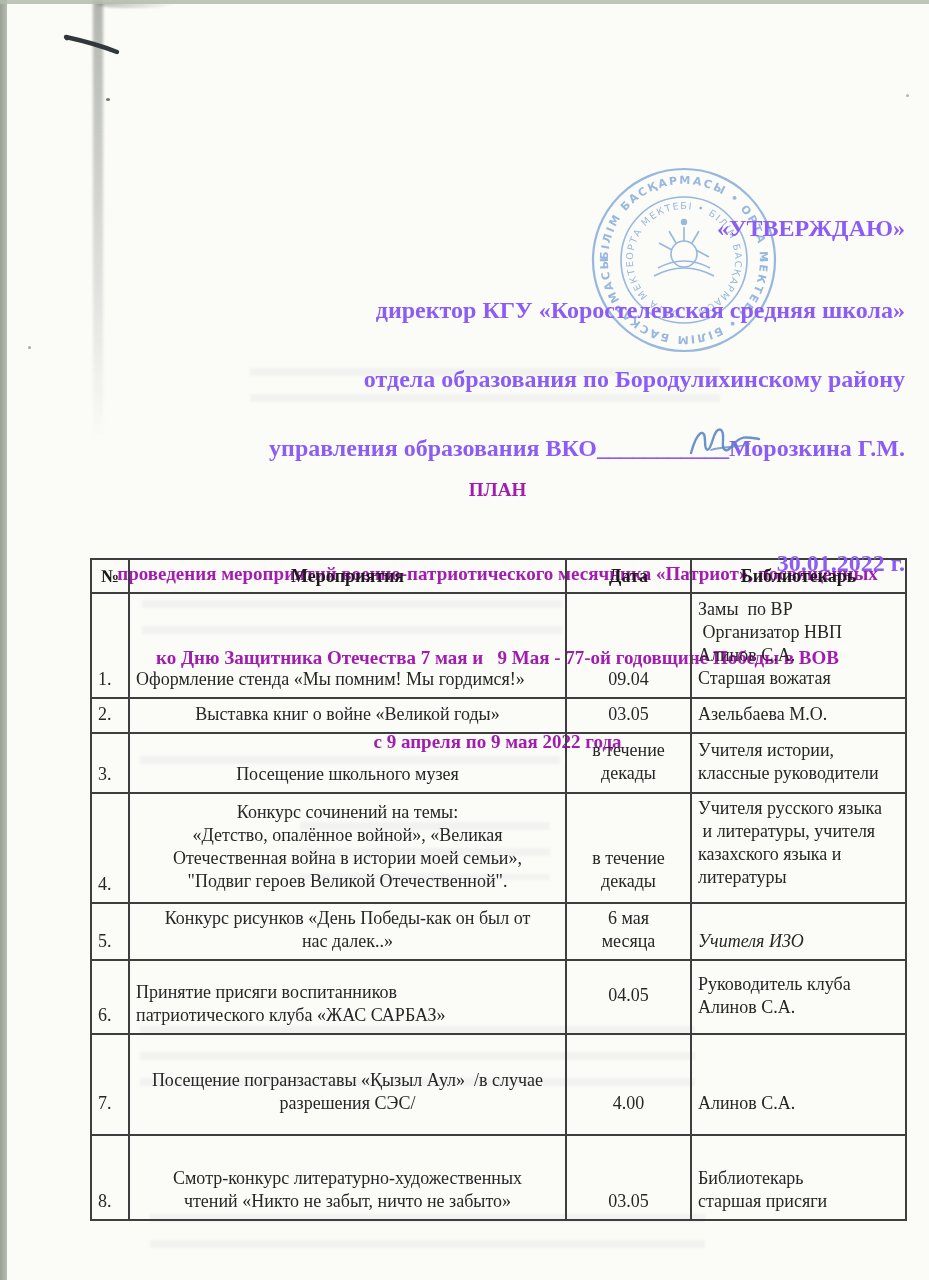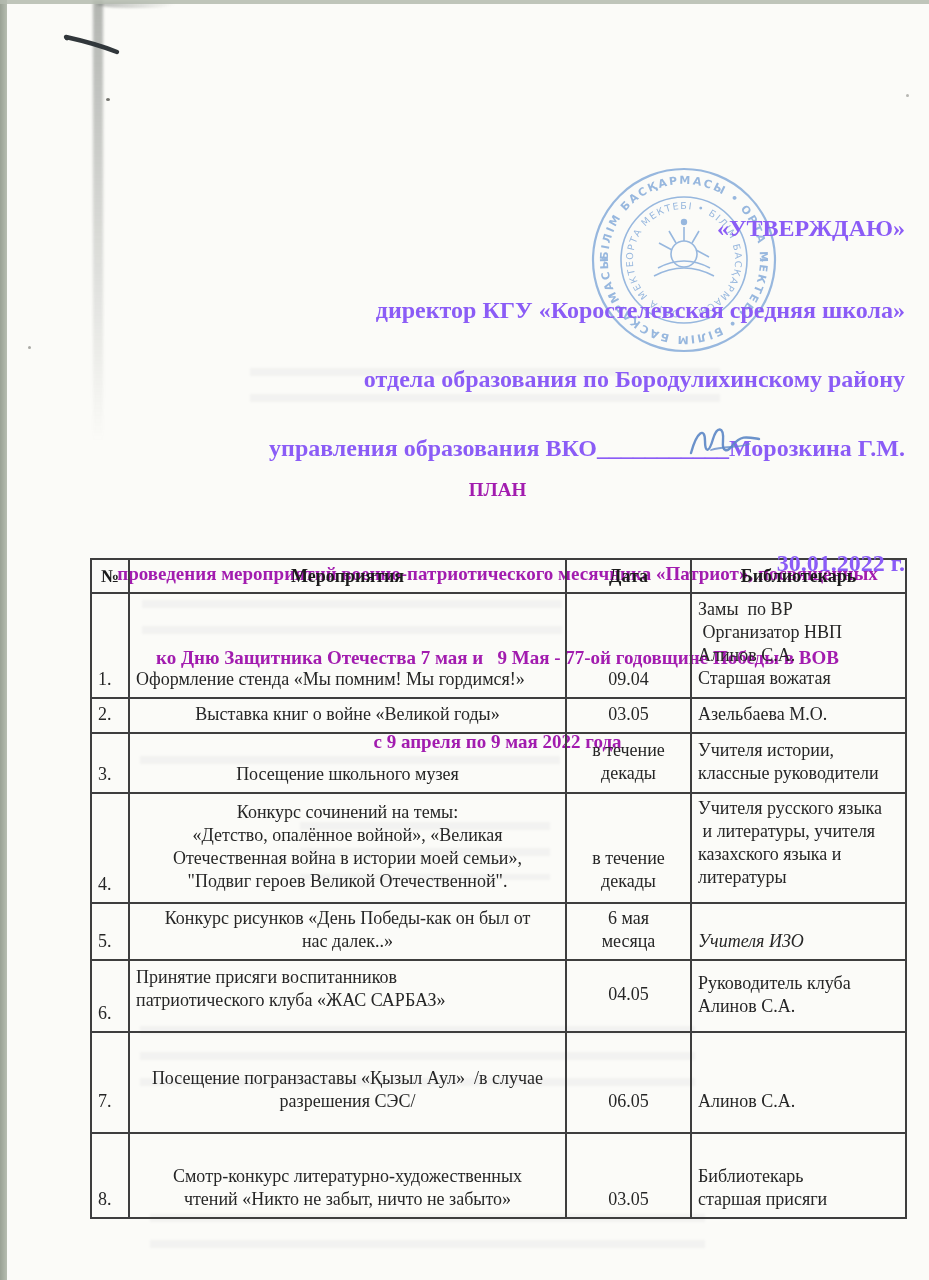--- a/index.html
+++ b/index.html
@@ -53,21 +53,21 @@
   tr.r4{height:110px;} tr.r5{height:46px;} tr.r6{height:72px;} tr.r7{height:101px;} tr.r8{height:85px;}
   tr.r1 td.act{text-align:left;}
   tr.r1 td.resp{vertical-align:top;padding-top:4px;}
   tr.r2 td{vertical-align:middle;}
   tr.r3 td.date,tr.r3 td.resp{vertical-align:middle;}
   tr.r4 td.act{vertical-align:middle;}
   tr.r4 td.resp{vertical-align:top;padding-top:3px;}
   tr.r4 td.date{padding-bottom:9px;}
   tr.r5 td.act,tr.r5 td.date{vertical-align:top;}
   tr.r5 td.resp{vertical-align:bottom;font-style:italic;}
-  tr.r6 td.act{text-align:left;vertical-align:top;padding-top:5px;}
+  tr.r6 td.act{text-align:left;vertical-align:top;padding-top:20px;}
   tr.r6 td.date,tr.r6 td.resp{vertical-align:middle;}
   tr.r7 td{padding-bottom:19px;margin-top:24px;}
   tr.r8 td{}
 </style>
 </head>
 <body>
 
 <div class="scan">
 
   <div class="edge-left"></div>
@@ -202,21 +202,21 @@
       <td class="act">Принятие присяги воспитанников
 патриотического клуба «ЖАС САРБАЗ»</td>
       <td class="date">04.05</td>
       <td class="resp">Руководитель клуба
 Алинов С.А.</td>
     </tr>
     <tr class="r7">
       <td class="num">7.</td>
       <td class="act">Посещение погранзаставы «Қызыл Аул»  /в случае
 разрешения СЭС/</td>
-      <td class="date">06.05</td>
+      <td class="date">4.00</td>
       <td class="resp">Алинов С.А.</td>
     </tr>
     <tr class="r8">
       <td class="num">8.</td>
       <td class="act">Смотр-конкурс литературно-художественных
 чтений «Никто не забыт, ничто не забыто»</td>
       <td class="date">03.05</td>
       <td class="resp">Библиотекарь
 старшая присяги</td>
     </tr>

